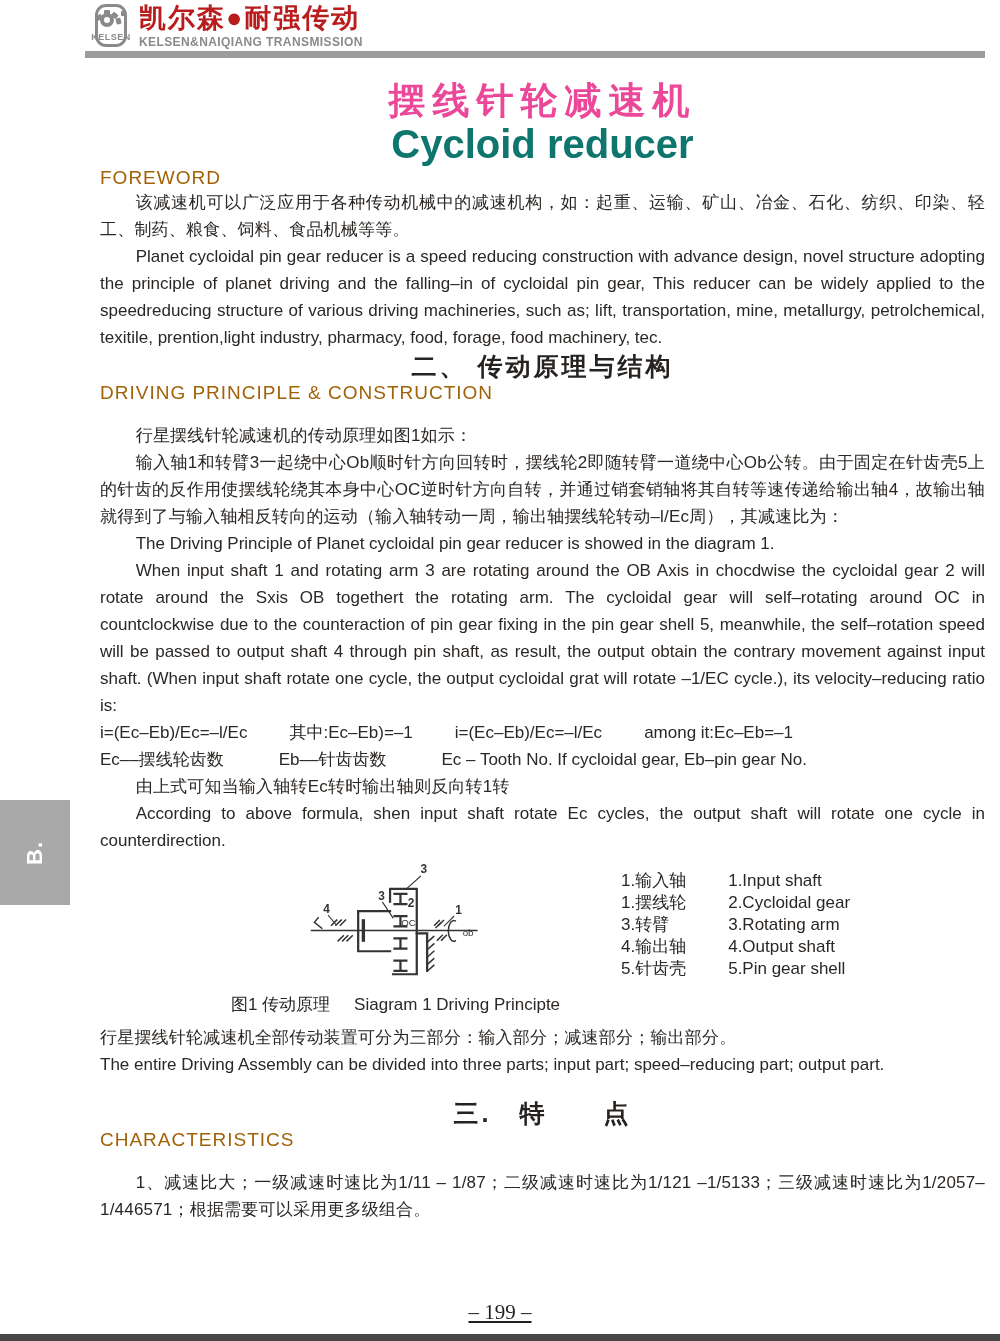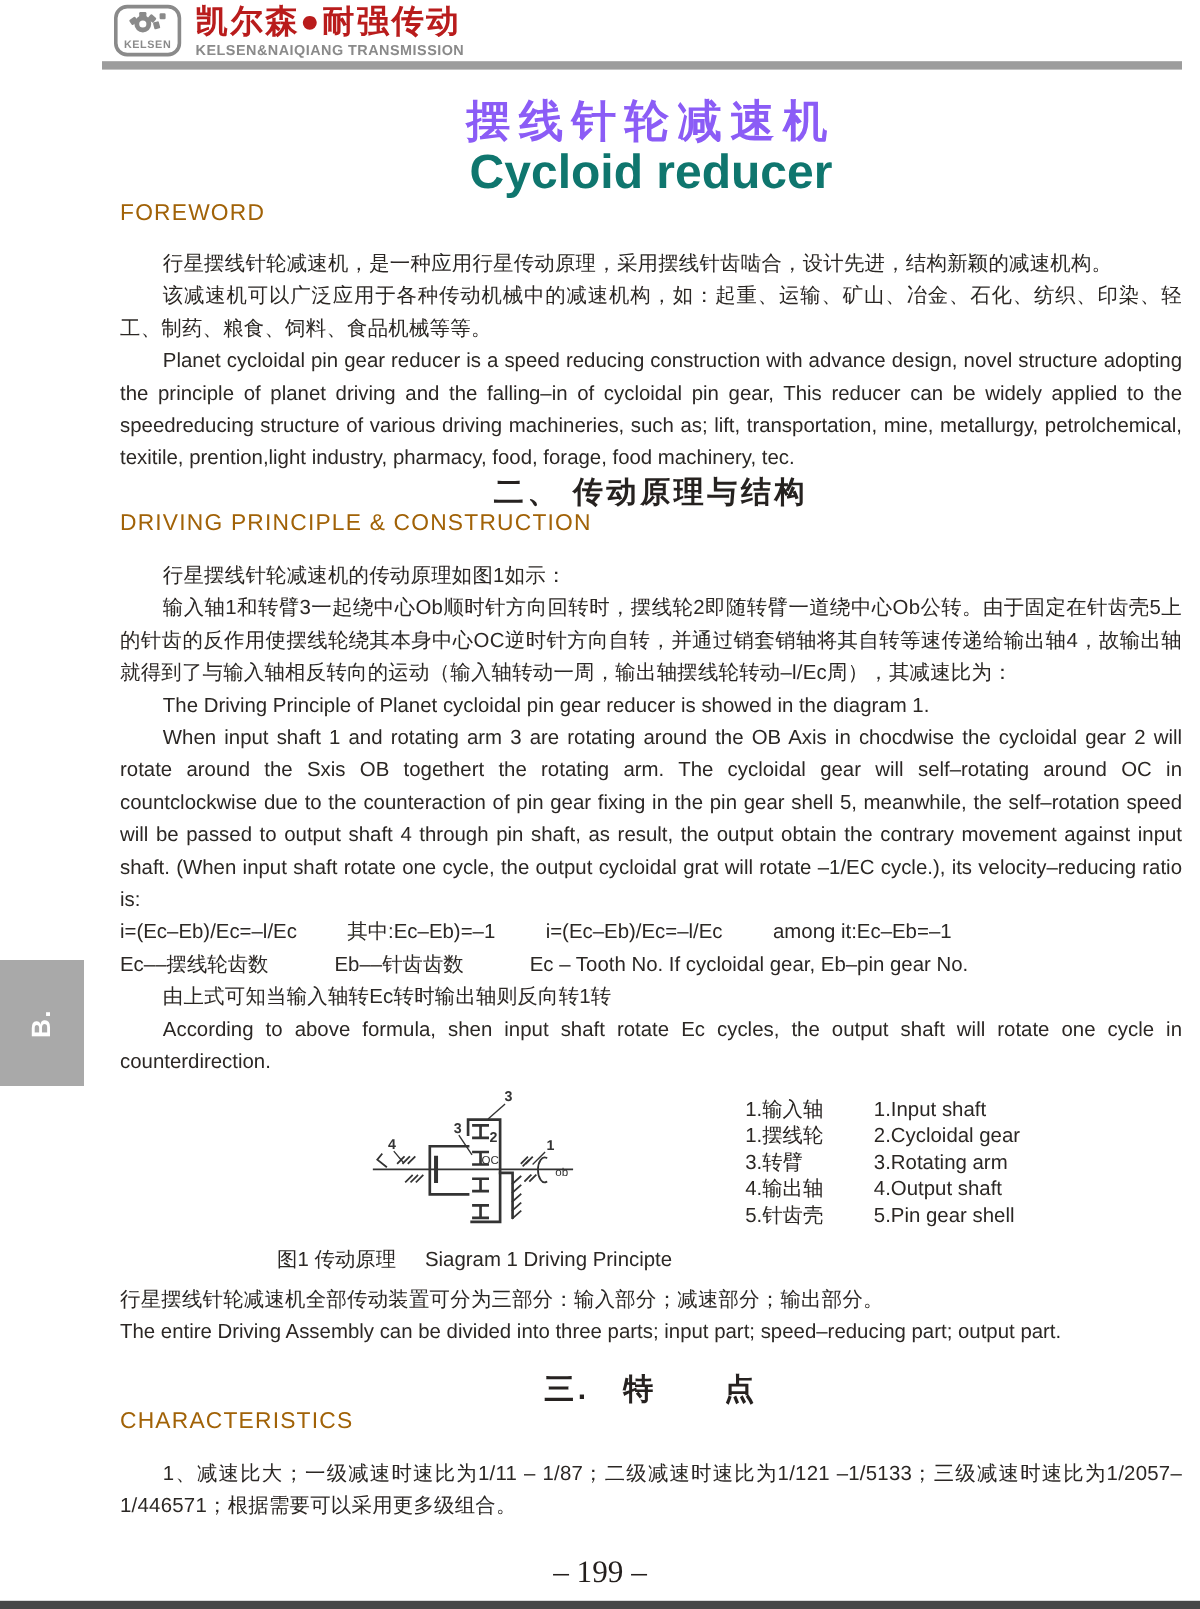--- a/index.html
+++ b/index.html
@@ -7,33 +7,33 @@
   body {
     width:1000px; height:1341px;
     font-family:"Liberation Sans","DejaVu Sans",sans-serif;
     color:#2b2724;
   }
   .page { position:relative; width:1000px; height:1341px; background:#fff; overflow:hidden; }
 
   
   .header { display:flex; align-items:flex-start; gap:12px; padding:4px 0 0 95px; height:49px; }
   .logo-box {
-    width:56px; height:43px; border:3px solid #8a8a8a; border-radius:11px;
+    width:32px; height:43px; border:3px solid #8a8a8a; border-radius:11px;
     display:flex; flex-direction:column; align-items:center; justify-content:flex-end;
     padding-bottom:2px; flex:0 0 auto;
   }
   .logo-word { font-size:9px; font-weight:bold; color:#8a8a8a; letter-spacing:0.5px; line-height:1; }
   .brand { display:flex; flex-direction:column; }
   .brand-cn { font-size:27px; font-weight:bold; color:#b91c1c; letter-spacing:2px; line-height:1.1; }
   .brand-en { font-size:12px; font-weight:bold; color:#8a8a8a; letter-spacing:0.4px; margin-top:1px; }
   .header-rule { margin:2px 15px 0 85px; height:7px; background:#9c9c9c; }
 
   
   main { padding:0 15px 0 100px; }
-  .title-cn { text-align:center; font-size:37px; font-weight:bold; color:#8b5cf6; letter-spacing:7px; margin-top:22px; line-height:1.15; }
+  .title-cn { text-align:center; font-size:37px; font-weight:bold; color:#ec4899; letter-spacing:7px; margin-top:22px; line-height:1.15; }
   .title-en { text-align:center; font-size:40px; font-weight:bold; color:#0f766e; line-height:1.08; }
   .sec-cn { text-align:center; font-size:25px; font-weight:bold; color:#262220; letter-spacing:3px; line-height:1.2; }
   .sec-en { text-align:left; font-size:19px; color:#a16207; letter-spacing:1px; line-height:1.25; }
   .sec1 { margin-top:25px; } .sec2 { } .sec3 { margin-top:20px; }
 
   p.body { font-size:17px; line-height:27px; text-align:justify; }
   p.cn { letter-spacing:0.2px; }
   .ind { text-indent:2.1em; }
   .mt { margin-top:17px; }
 
@@ -50,21 +50,21 @@
   .legend div { white-space:nowrap; }
 
   
   .side-tab {
     position:absolute; left:0; top:800px; width:70px; height:105px;
     background:#a9a9a9; display:flex; align-items:center; justify-content:center;
   }
   .side-tab span { transform:rotate(-90deg); color:#fff; font-size:22px; font-weight:bold; letter-spacing:1px; }
   .page-number {
     position:absolute; left:0; bottom:16px; width:100%; text-align:center;
-    font-family:"Liberation Serif","DejaVu Serif",serif; font-size:26px; color:#241f1d;
+    font-family:"Liberation Serif","DejaVu Serif",serif; font-size:21px; color:#241f1d;text-decoration:underline;
   }
   .bottom-bar { position:absolute; left:0; bottom:0; width:100%; height:7px; background:#474747; }
 
   svg text { font-family:"Liberation Sans","DejaVu Sans",sans-serif; }
 </style>
 </head>
 <body>
 
 <div class="page">
 
@@ -88,21 +88,20 @@
       <div class="brand-en">KELSEN&amp;NAIQIANG TRANSMISSION</div>
     </div>
   </div>
   <div class="header-rule"></div>
 
   <main>
     <h1 class="title-cn">摆线针轮减速机</h1>
     <h1 class="title-en">Cycloid reducer</h1>
 
     <div class="sec-en">FOREWORD</div>
-    <p class="body cn ind mt">行星摆线针轮减速机，是一种应用行星传动原理，采用摆线针齿啮合，设计先进，结构新颖的减速机构。</p>
     <p class="body cn ind">该减速机可以广泛应用于各种传动机械中的减速机构，如：起重、运输、矿山、冶金、石化、纺织、印染、轻工、制药、粮食、饲料、食品机械等等。</p>
     <p class="body ind">Planet cycloidal pin gear reducer is a speed reducing construction with advance design, novel structure adopting the principle of planet driving and the falling–in of cycloidal pin gear, This reducer can be widely applied to the speedreducing structure of various driving machineries, such as; lift, transportation, mine, metallurgy, petrolchemical, texitile, prention,light industry, pharmacy, food, forage, food machinery, tec.</p>
 
     <h2 class="sec-cn sec2">二、 传动原理与结构</h2>
     <div class="sec-en">DRIVING PRINCIPLE &amp; CONSTRUCTION</div>
     <p class="body cn ind mt">行星摆线针轮减速机的传动原理如图1如示：</p>
     <p class="body cn ind">输入轴1和转臂3一起绕中心Ob顺时针方向回转时，摆线轮2即随转臂一道绕中心Ob公转。由于固定在针齿壳5上的针齿的反作用使摆线轮绕其本身中心OC逆时针方向自转，并通过销套销轴将其自转等速传递给输出轴4，故输出轴就得到了与输入轴相反转向的运动（输入轴转动一周，输出轴摆线轮转动–l/Ec周），其减速比为：</p>
     <p class="body ind">The Driving Principle of Planet cycloidal pin gear reducer is showed in the diagram 1.</p>
     <p class="body ind">When input shaft 1 and rotating arm 3 are rotating around the OB Axis in chocdwise the cycloidal gear 2 will rotate around the Sxis OB togethert the rotating arm. The cycloidal gear will self–rotating around OC in countclockwise due to the counteraction of pin gear fixing in the pin gear shell 5, meanwhile, the self–rotation speed will be passed to output shaft 4 through pin shaft, as result, the output obtain the contrary movement against input shaft. (When input shaft rotate one cycle, the output cycloidal grat will rotate –1/EC cycle.), its velocity–reducing ratio is:</p>
     <div class="formula-line">

